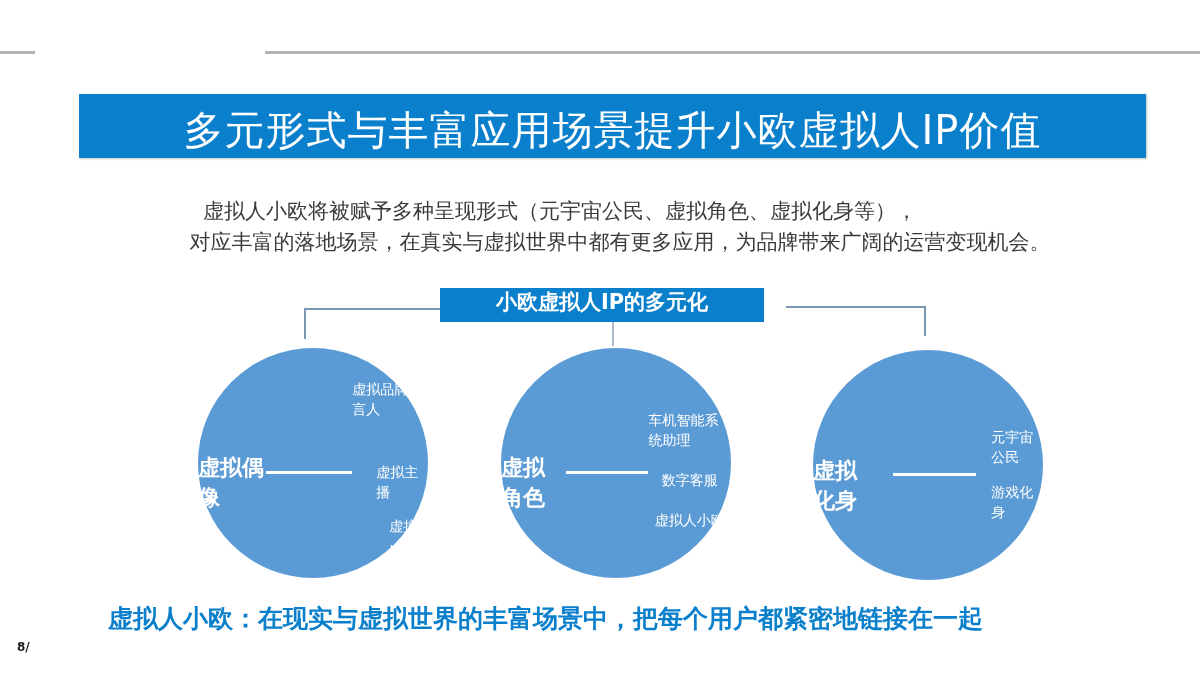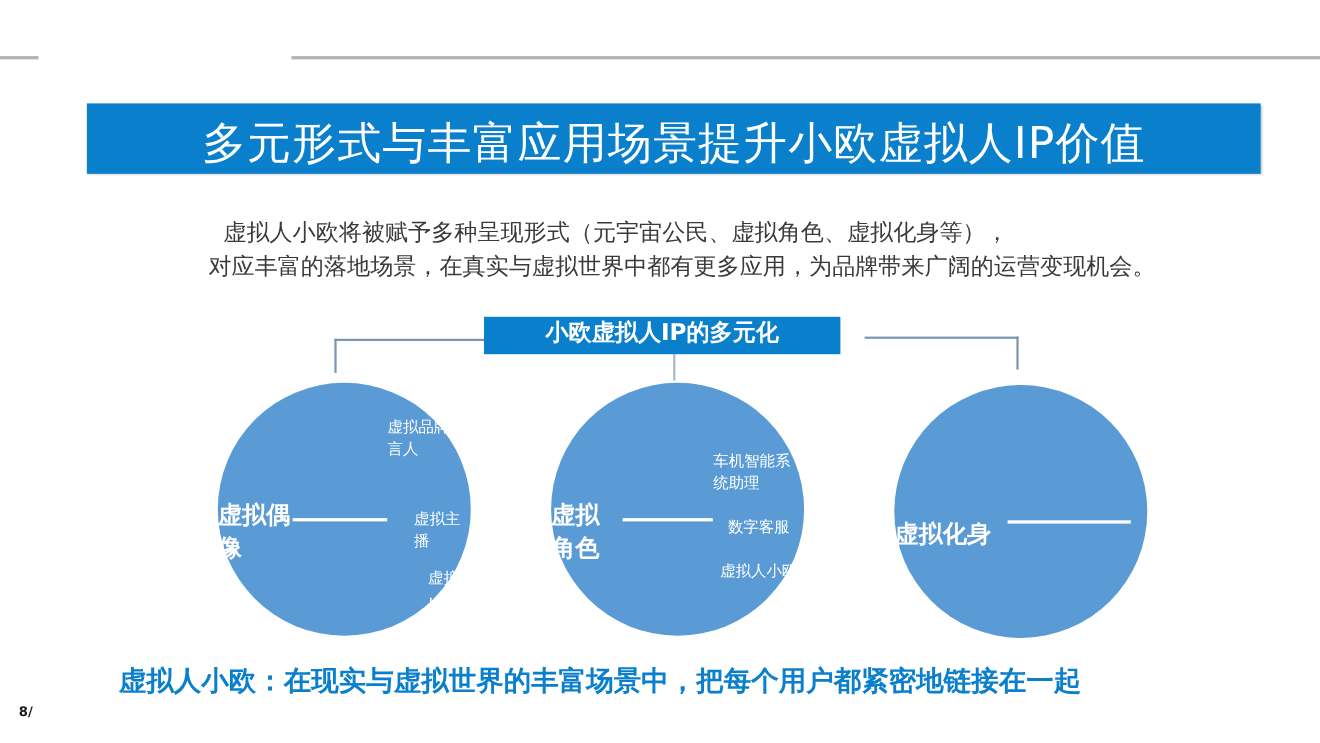--- a/index.html
+++ b/index.html
@@ -117,16 +117,20 @@
   <div class="c-items">
     <div class="c-item">车机智能系统助理</div>
     <div class="c-item">数字客服</div>
     <div class="c-item">虚拟人小欧</div>
   </div>
 </div>
 
 <div class="circle c3">
   <div class="c-title">虚拟化身</div>
   <div class="c-divider"></div>
+  <div class="c-items">
+    <div class="c-item">元宇宙公民</div>
+    <div class="c-item">游戏化身</div>
+  </div>
 </div>
 
 <div class="tagline">虚拟人小欧：在现实与虚拟世界的丰富场景中，把每个用户都紧密地链接在一起</div>
 <div class="page-num">8/</div>
 
 </body></html>

